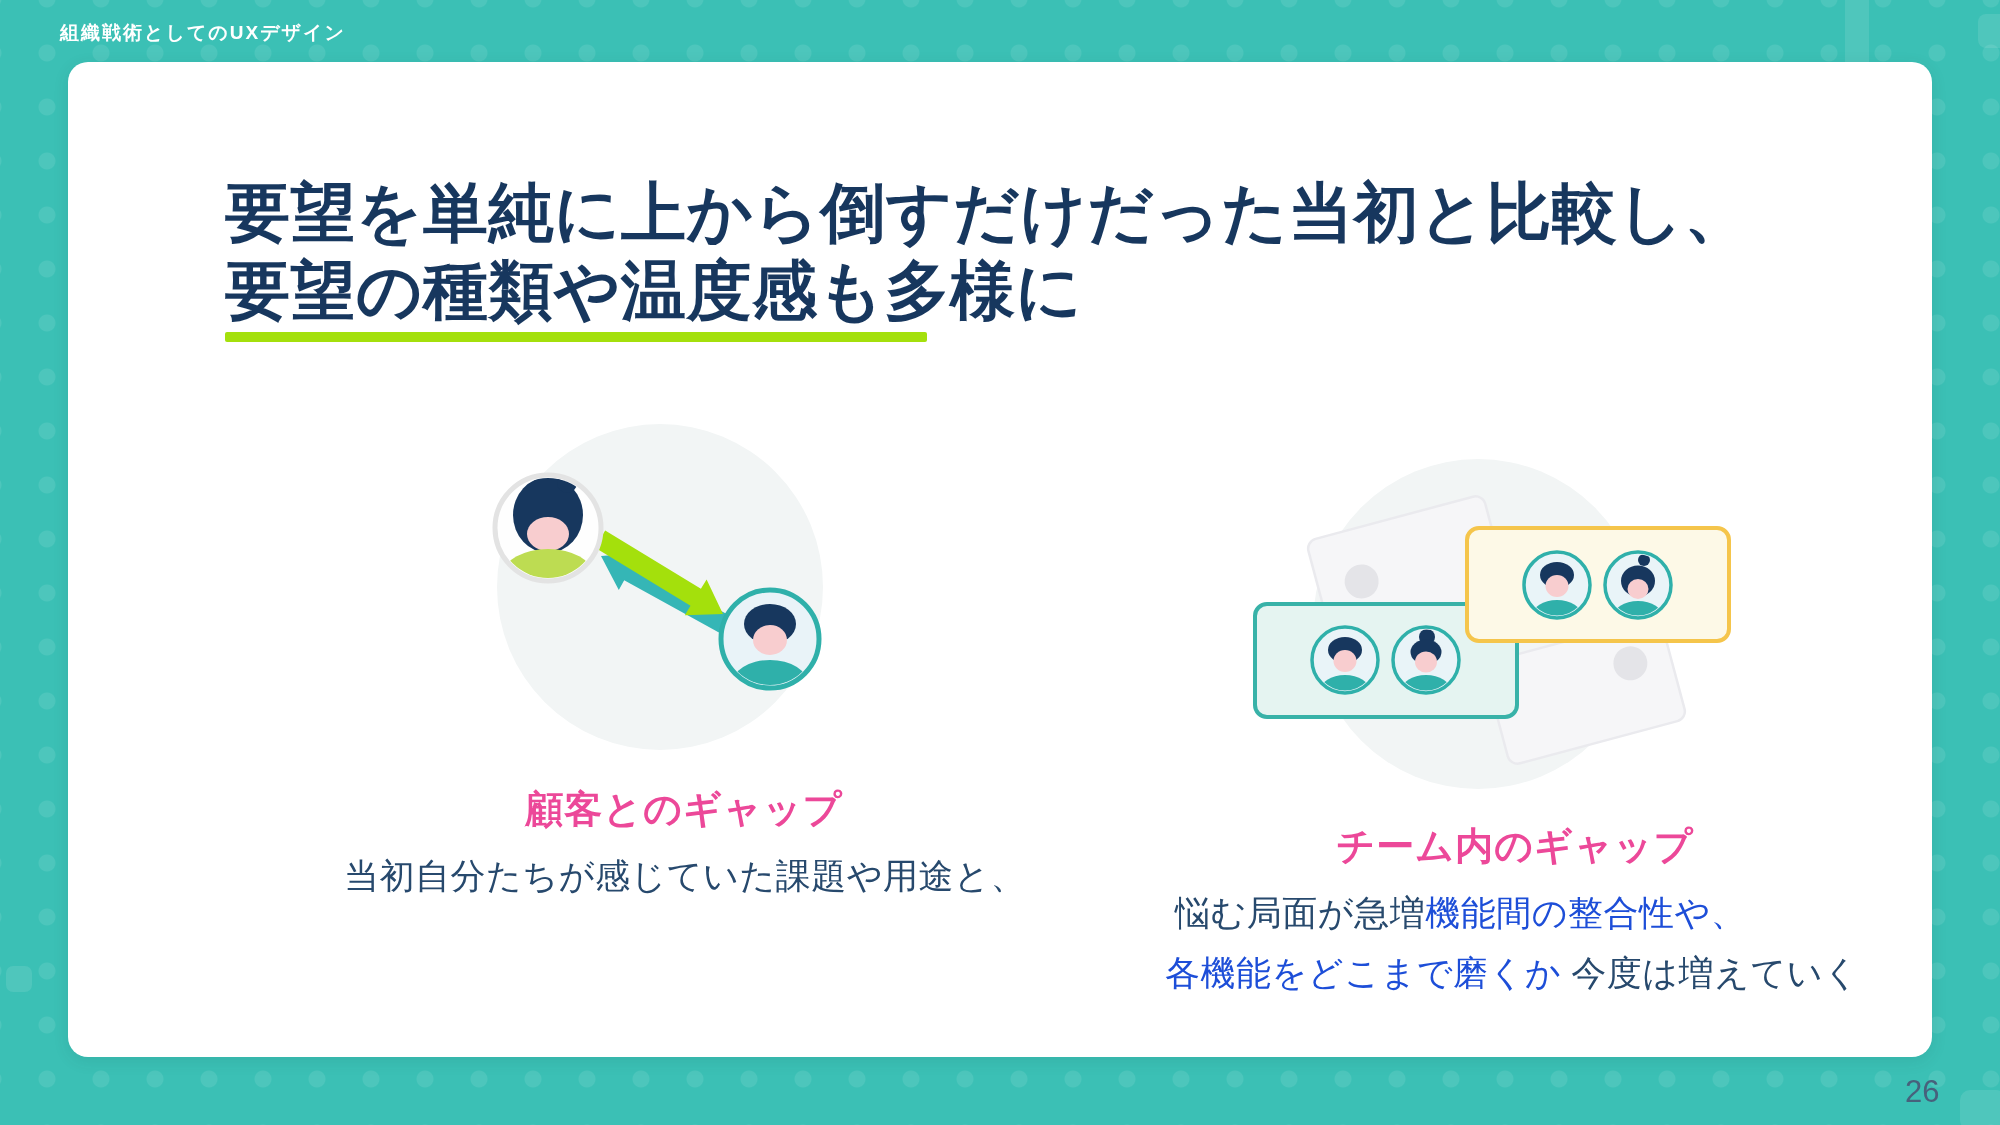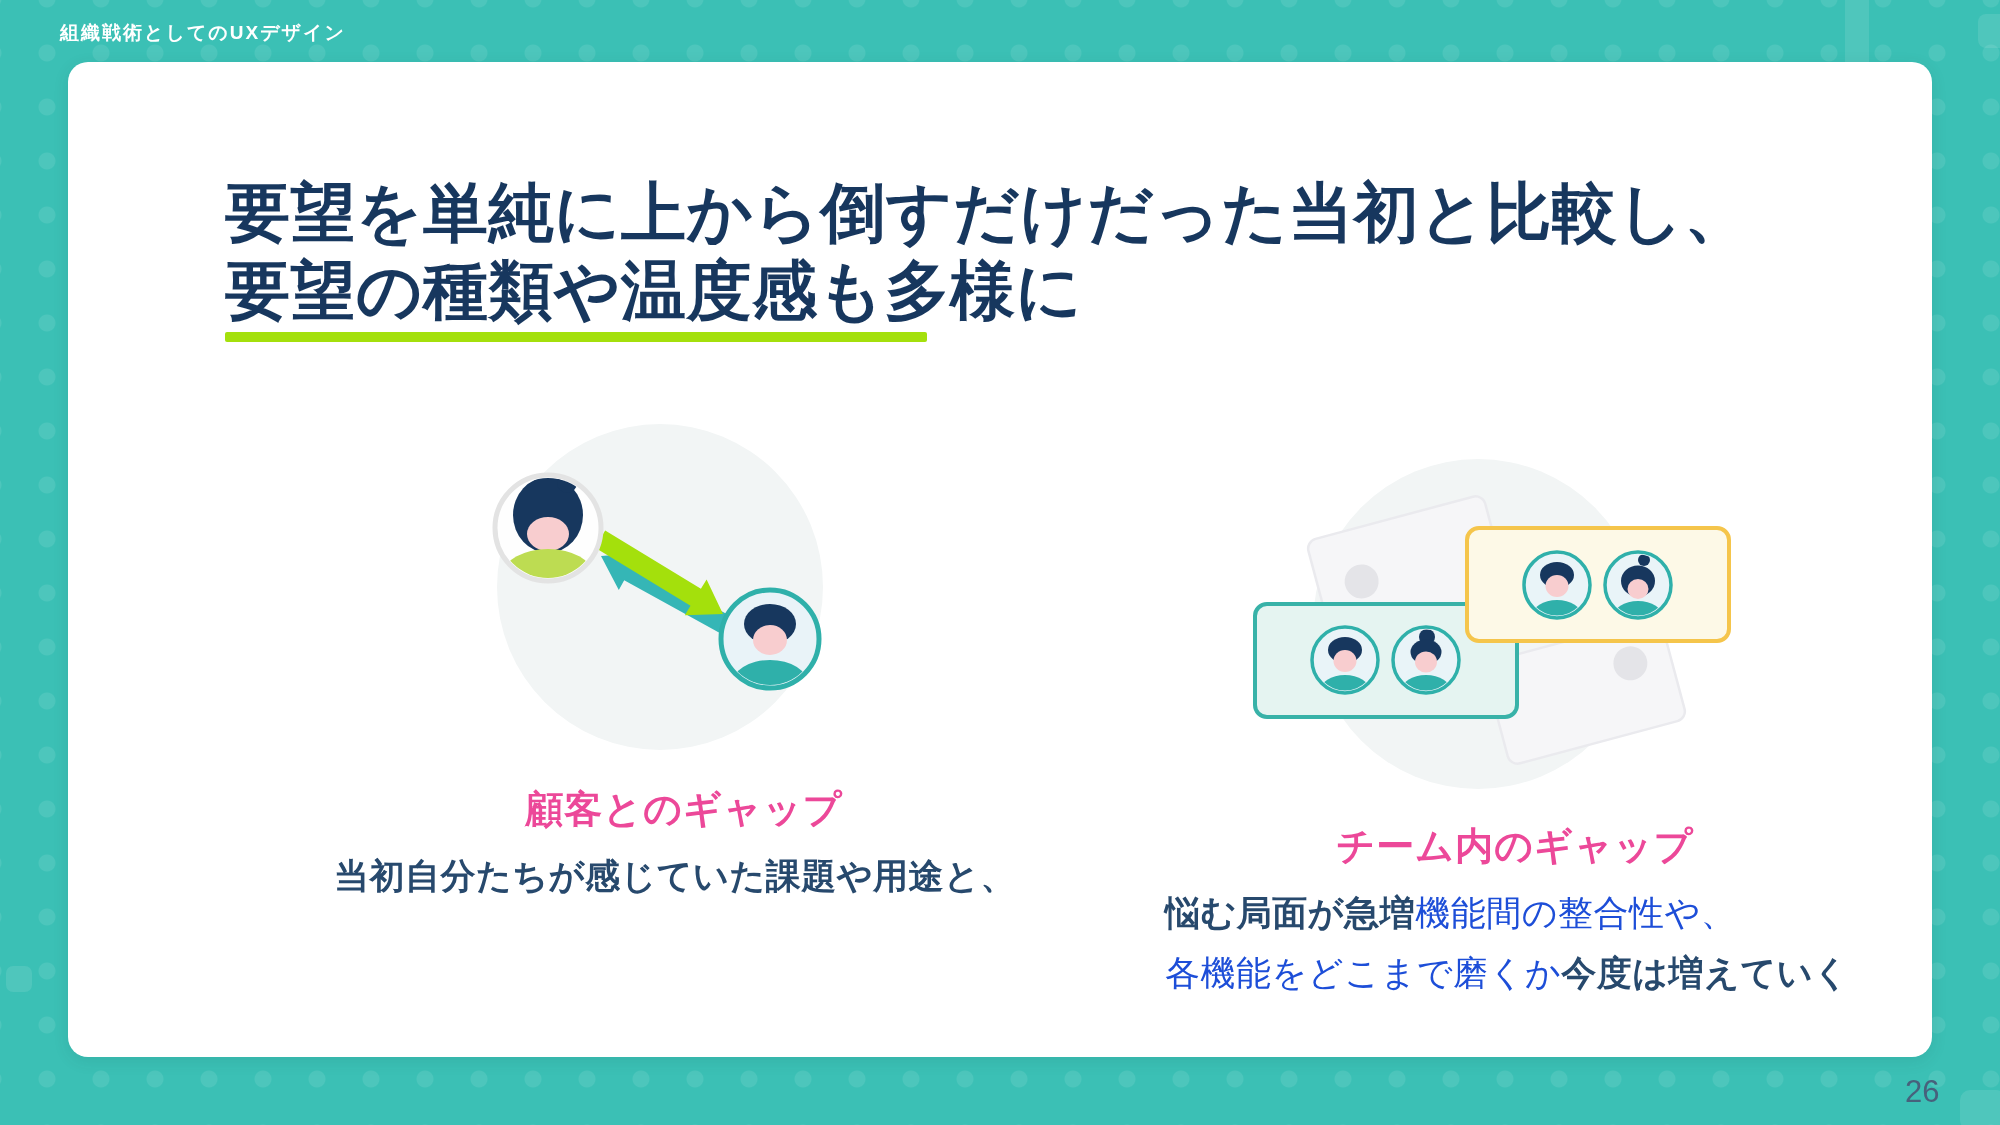--- a/index.html
+++ b/index.html
@@ -21,21 +21,21 @@
   .heading-underline{position:absolute;left:157px;top:270px;width:702px;height:10px;background:#a4e00c;border-radius:2px;}
   .illus{position:absolute;}
   .illus-left{left:410px;top:350px;}
   .illus-right{left:1180px;top:380px;}
   .caption{position:absolute;width:700px;}
   .cap-left{left:266px;top:722px;}
   .cap-right{left:1097px;top:759px;}
   .cap-title{font-size:38px;font-weight:700;color:#ec4899;letter-spacing:1px;text-align:center;}
   .cap-body{position:absolute;left:0;top:62px;font-size:35px;line-height:60px;color:#27496d;letter-spacing:0.5px;white-space:nowrap;}
   .cap-body .bold{font-weight:400;color:#1d4ed8;}
-  .cap-body .reg{font-weight:700;}
+  .cap-body .reg{font-weight:400;margin-left:10px;}
   .page-number{position:absolute;left:1905px;top:1060px;font-size:31px;color:#47617c;margin-top:14px;}
 </style>
 </head>
 <body>
 
 <div class="slide">
 
   <div class="bg-chip chip1"></div>
   <div class="bg-chip chip2"></div>
   <div class="bg-chip chip3"></div>

